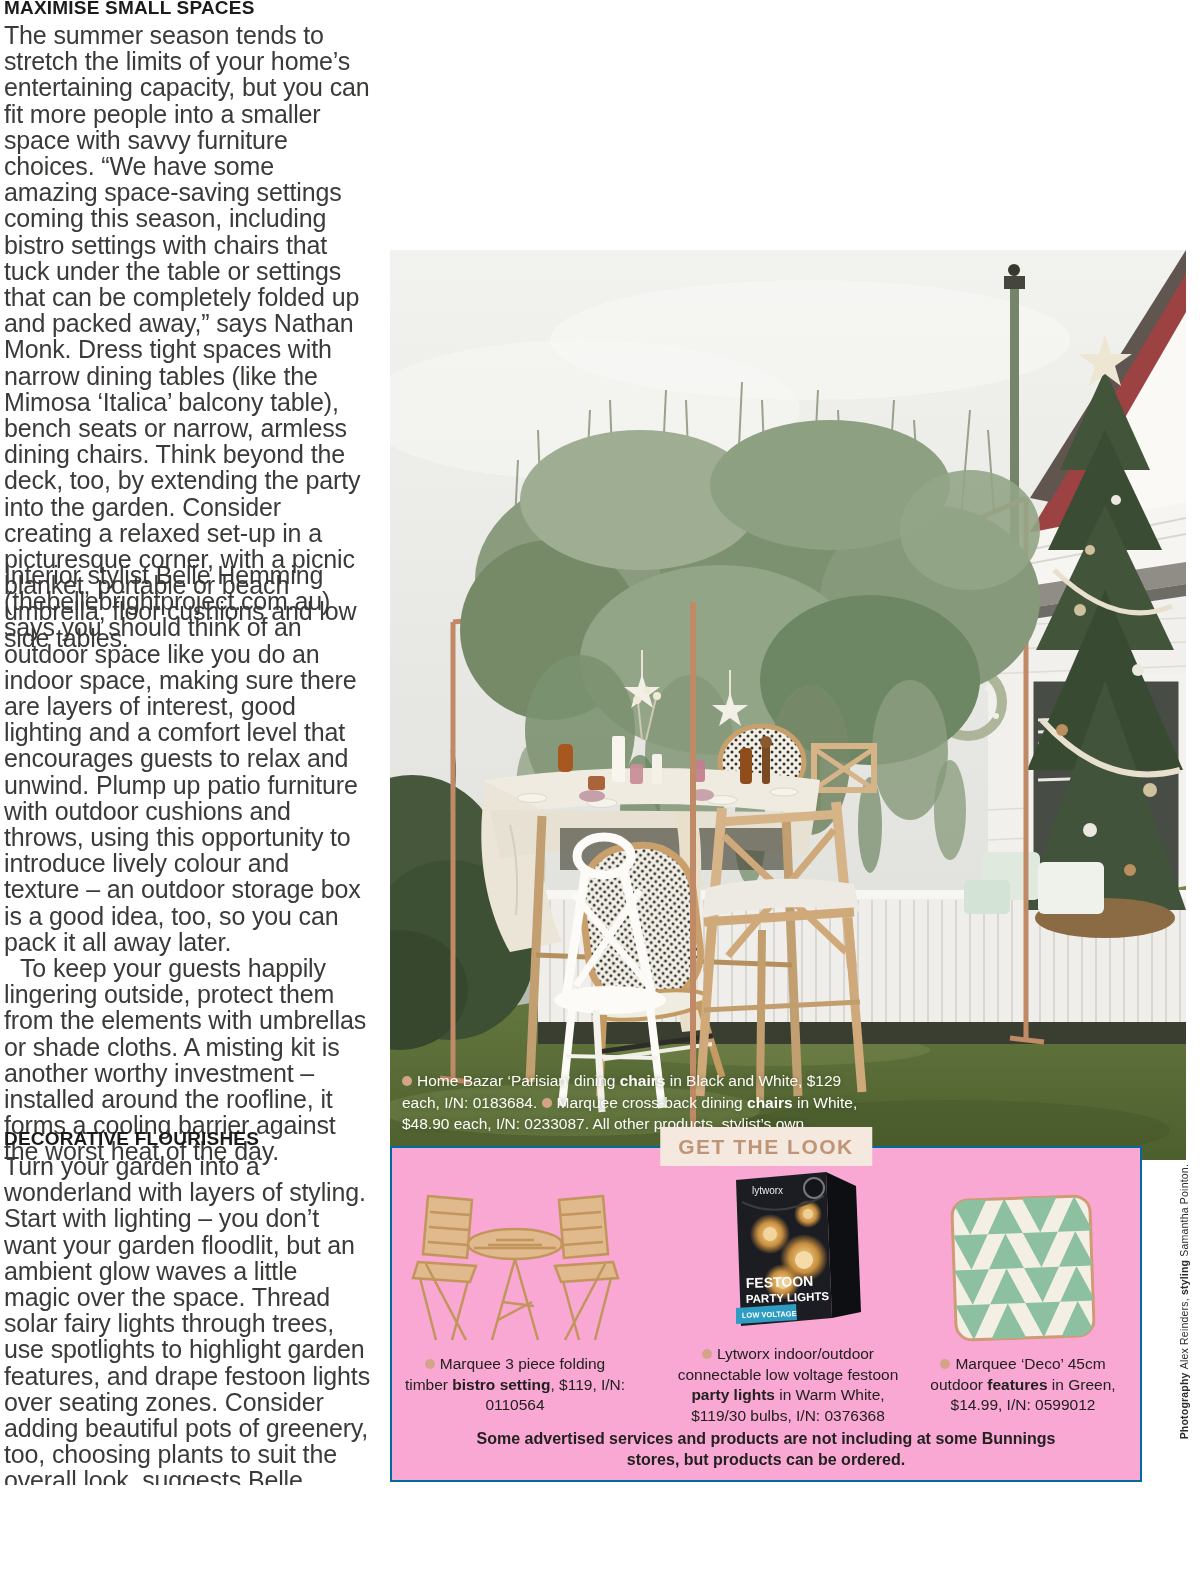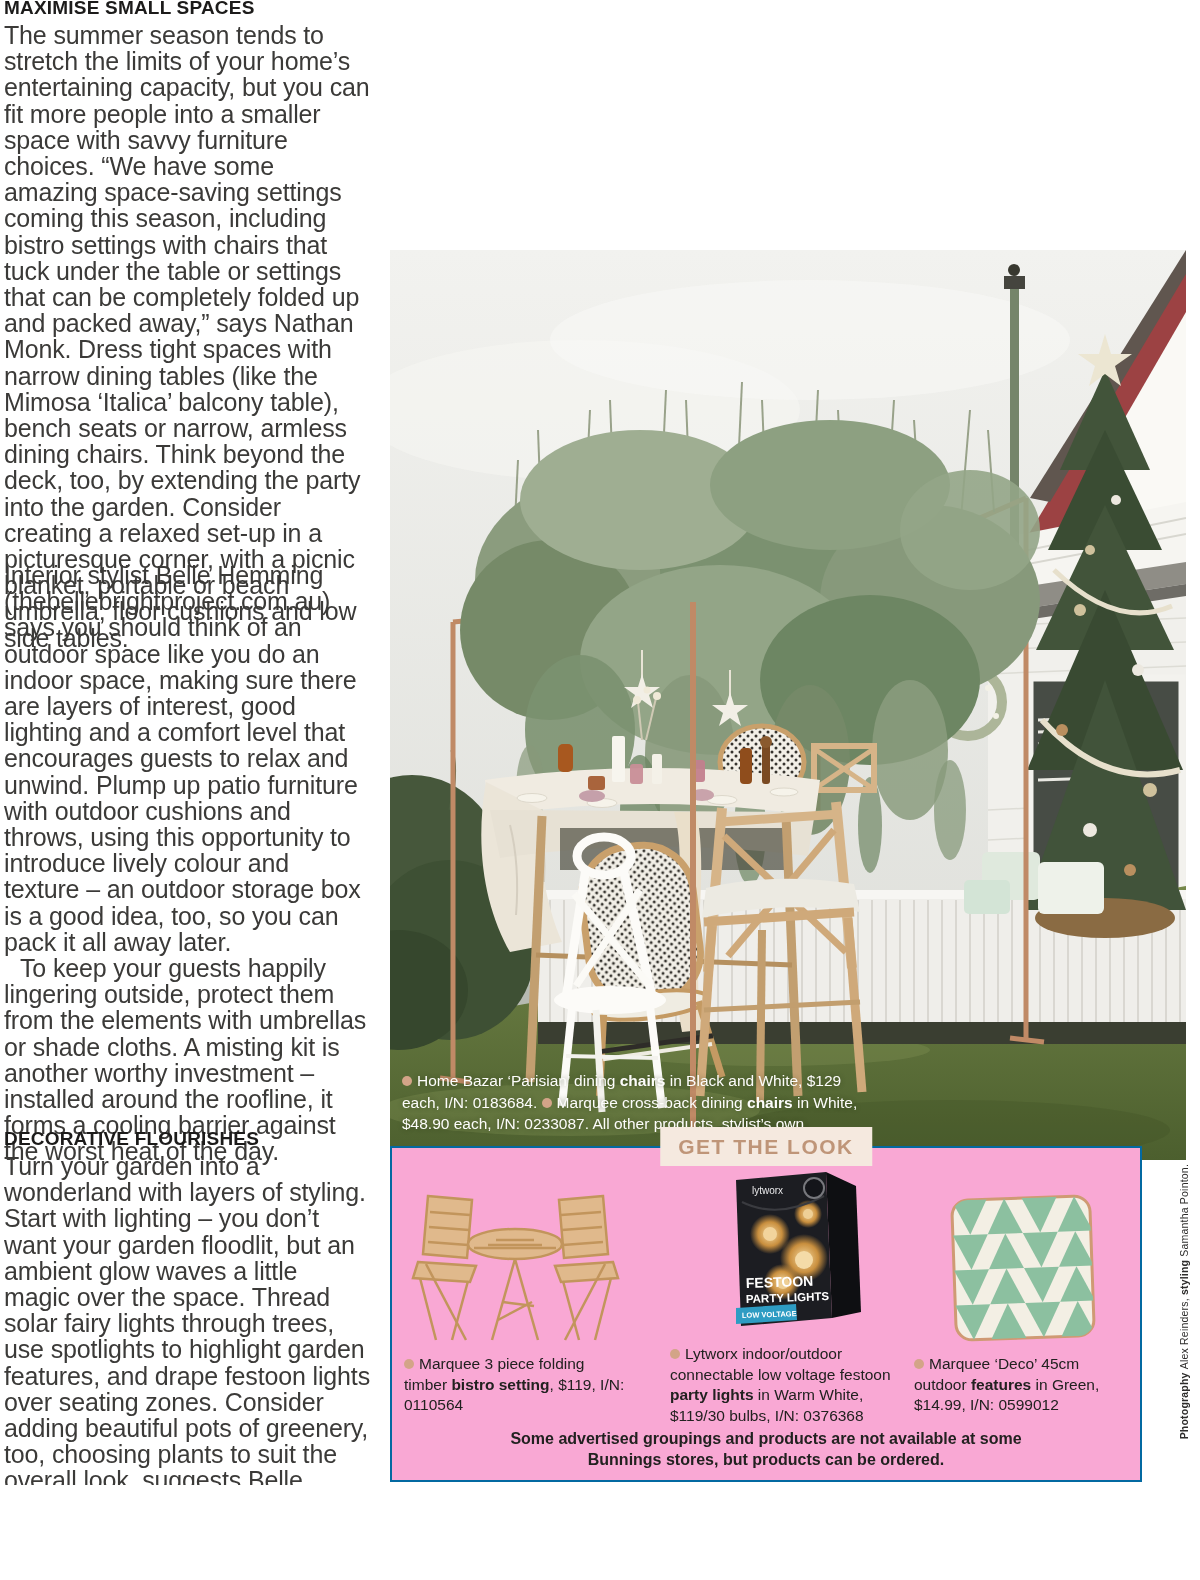--- a/index.html
+++ b/index.html
@@ -31,21 +31,21 @@
   .photo-cap{position:absolute;left:12px;top:820px;width:478px;font-size:15.5px;line-height:21.5px;
              color:#fdfdfb;text-shadow:0 0 5px rgba(40,50,20,.45);}
   .photo-cap b{font-weight:700;}
   .cap-bullet{display:inline-block;width:10px;height:10px;border-radius:50%;background:#d3a488;
               margin:0 5px 0 0;vertical-align:0px;}
 
   
   .gtl{position:absolute;left:390px;top:1146px;width:748px;height:332px;border:2px solid #0369a1;background:#f9a8d4;}
   .gtl-title{position:absolute;left:50%;top:-21px;transform:translateX(-50%);background:#f5e9df;
              color:#bf9578;font-size:21px;font-weight:700;letter-spacing:1.5px;padding:8px 18px 7px;white-space:nowrap;}
-  .gtl-product{position:absolute;}
+  .gtl-product{position:absolute;text-align:center;}
   .gp1{left:12px;top:28px;width:222px;}
   .gp2{left:278px;top:18px;width:236px;}
   .gp3{left:522px;top:28px;width:218px;}
   .gtl-img{height:168px;display:flex;align-items:flex-end;justify-content:center;}
   .gtl-cap{margin:10px 0 0 0;font-size:15.5px;line-height:20.5px;color:#222120;}
   .gtl-cap b{font-weight:700;}
   .gtl-note{position:absolute;left:0;top:280px;width:748px;margin:0;text-align:center;
             font-size:16px;line-height:21px;font-weight:700;color:#222120;}
   .gtl-note span{display:inline-block;max-width:580px;}
 
@@ -481,20 +481,20 @@
                 <polygon points="41,146 76,146 58.5,111"></polygon>
               <polygon points="76,111 111,111 93.5,146"></polygon>
                 <polygon points="111,146 146,146 128.5,111"></polygon>
             </g>
           </g>
         </svg>
       </div>
       <p class="gtl-cap"><span class="cap-bullet"></span><span>Marquee ‘Deco’ 45cm outdoor </span><b>features</b><span> in Green, $14.99, I/N: 0599012</span></p>
     </div>
 
-    <p class="gtl-note"><span>Some advertised groupings and products are not available at some Bunnings stores, but products can be ordered.</span></p>
+    <p class="gtl-note"><span>Some advertised services and products are not including at some Bunnings stores, but products can be ordered.</span></p>
   </section>
 
   <div class="credit">
     <b>Photography </b><span>Alex Reinders, </span><b>styling </b><span>Samantha Pointon.</span>
   </div>
 
 </div>
 
 </body></html>

